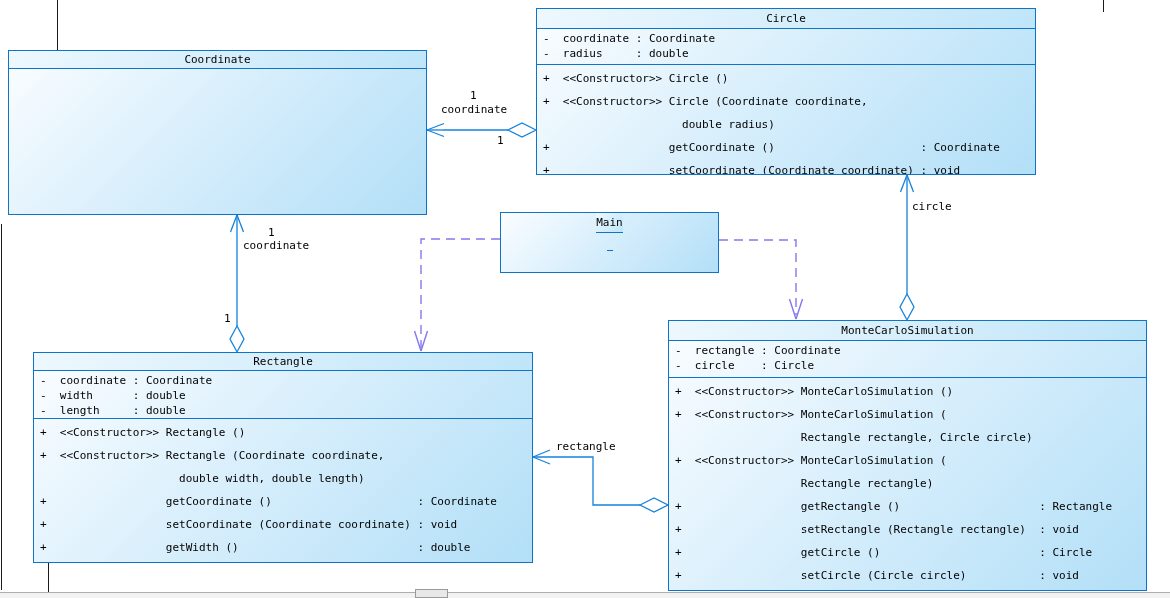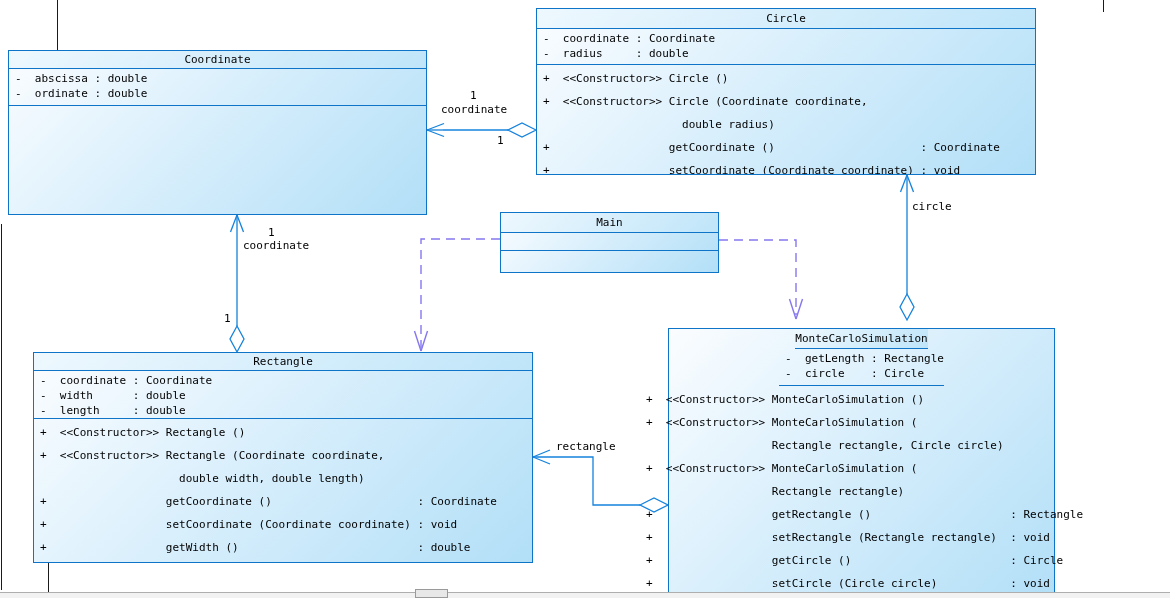--- a/index.html
+++ b/index.html
@@ -106,61 +106,59 @@
 
     <g stroke="#8577ee" stroke-width="1.4" fill="none">
       <polyline points="719,240 796,240 796,315" stroke-dasharray="9 6"></polyline>
       <line x1="796" y1="319" x2="789.5" y2="299"></line>
       <line x1="796" y1="319" x2="802.5" y2="299"></line>
     </g>
   </svg>
 
   <div class="uml-class" style="left:8px;top:50px;width:419px;height:165px;">
     <div class="uml-title" style="height:18px;line-height:17px;">Coordinate</div>
-    <div class="uml-attrs" style="height:37px;">-  abscissa : double
--  ordinate : double</div>
   </div>
 
   <div class="uml-class" style="left:536px;top:8px;width:500px;height:167px;">
     <div class="uml-title" style="height:20px;line-height:19px;">Circle</div>
     <div class="uml-attrs" style="height:36px;">-  coordinate : Coordinate
 -  radius     : double</div>
     <div class="uml-methods">+  &lt;&lt;Constructor&gt;&gt; Circle ()
 +  &lt;&lt;Constructor&gt;&gt; Circle (Coordinate coordinate,
                      double radius)
 +                  getCoordinate ()                      : Coordinate
 +                  setCoordinate (Coordinate coordinate) : void
 +                  getRadius ()                          : double
 +                  setRadius (double radius)             : void</div>
   </div>
 
-  <div class="uml-class" style="left:500px;top:212px;width:219px;height:61px;">
+  <div class="uml-class" style="left:500px;top:212px;width:219px;height:61px;align-items:center;">
     <div class="uml-title" style="height:20px;line-height:19px;">Main</div>
     <div class="uml-attrs" style="height:18px;"></div>
   </div>
 
   <div class="uml-class" style="left:33px;top:352px;width:500px;height:211px;">
     <div class="uml-title" style="height:18px;line-height:17px;">Rectangle</div>
     <div class="uml-attrs" style="height:48px;">-  coordinate : Coordinate
 -  width      : double
 -  length     : double</div>
     <div class="uml-methods">+  &lt;&lt;Constructor&gt;&gt; Rectangle ()
 +  &lt;&lt;Constructor&gt;&gt; Rectangle (Coordinate coordinate,
                      double width, double length)
 +                  getCoordinate ()                      : Coordinate
 +                  setCoordinate (Coordinate coordinate) : void
 +                  getWidth ()                           : double
 +                  setWidth (double width)               : void
 +                  getLength ()                          : double
 +                  setLength (double length)             : void</div>
   </div>
 
-  <div class="uml-class" style="left:668px;top:328px;width:387px;height:271px;align-items:center;">
+  <div class="uml-class" style="left:668px;top:320px;width:479px;height:271px;">
     <div class="uml-title" style="height:20px;line-height:19px;">MonteCarloSimulation</div>
-    <div class="uml-attrs" style="height:37px;">-  getLength : Rectangle
+    <div class="uml-attrs" style="height:37px;">-  rectangle : Coordinate
 -  circle    : Circle</div>
     <div class="uml-methods">+  &lt;&lt;Constructor&gt;&gt; MonteCarloSimulation ()
 +  &lt;&lt;Constructor&gt;&gt; MonteCarloSimulation (
                    Rectangle rectangle, Circle circle)
 +  &lt;&lt;Constructor&gt;&gt; MonteCarloSimulation (
                    Rectangle rectangle)
 +                  getRectangle ()                     : Rectangle
 +                  setRectangle (Rectangle rectangle)  : void
 +                  getCircle ()                        : Circle
 +                  setCircle (Circle circle)           : void

